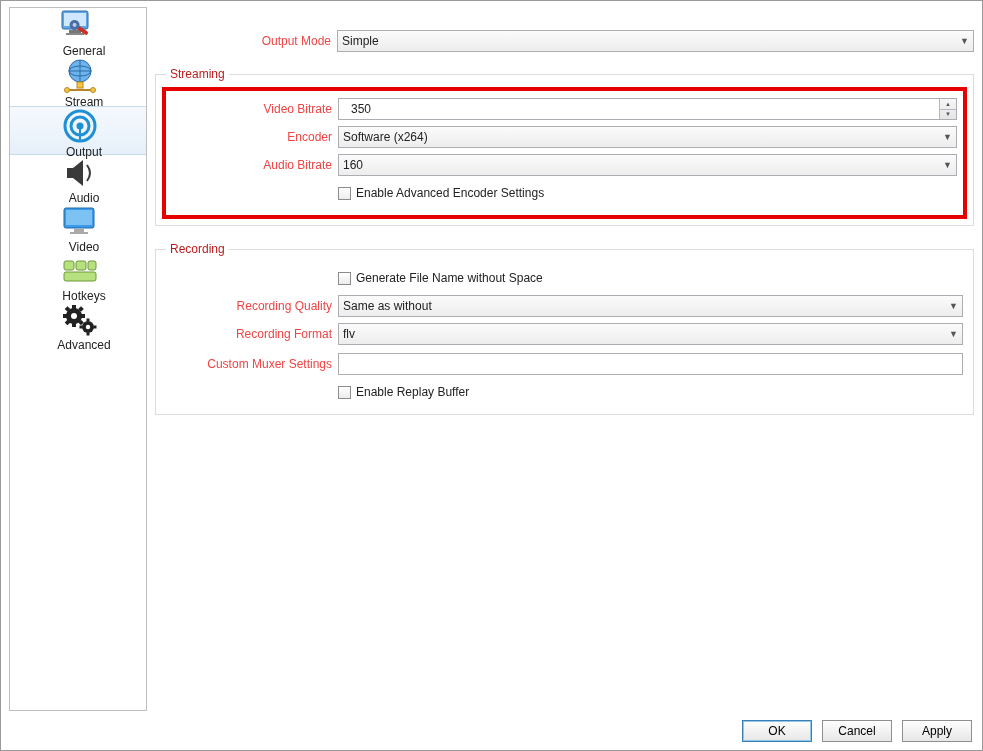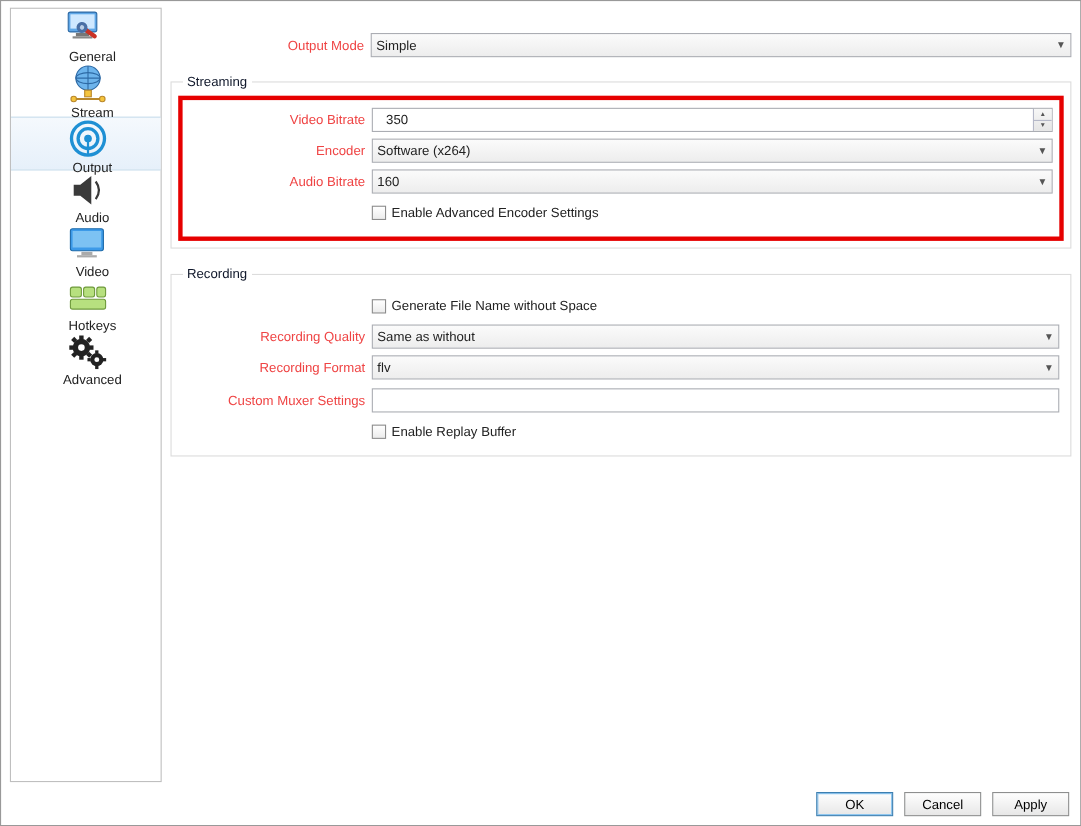--- a/index.html
+++ b/index.html
@@ -140,21 +140,21 @@
       height: 100%;
       font-size: 12px;
       background: transparent;
     }
     fieldset {
       border: 1px solid #dcdcdc;
       margin: 6px 0 10px 0;
       padding: 10px 10px 6px 10px;
     }
     fieldset legend {
-      color: #0f172a;
+      color: #b91c1c;
       padding: 0 4px;
       margin-top: 12px;
     }
     .highlight-box {
       border: 4px solid #e60000;
       padding: 6px 6px 6px 0;
       margin: -4px -4px 0 -4px;
     }
     .checkbox {
       display: inline-flex;

